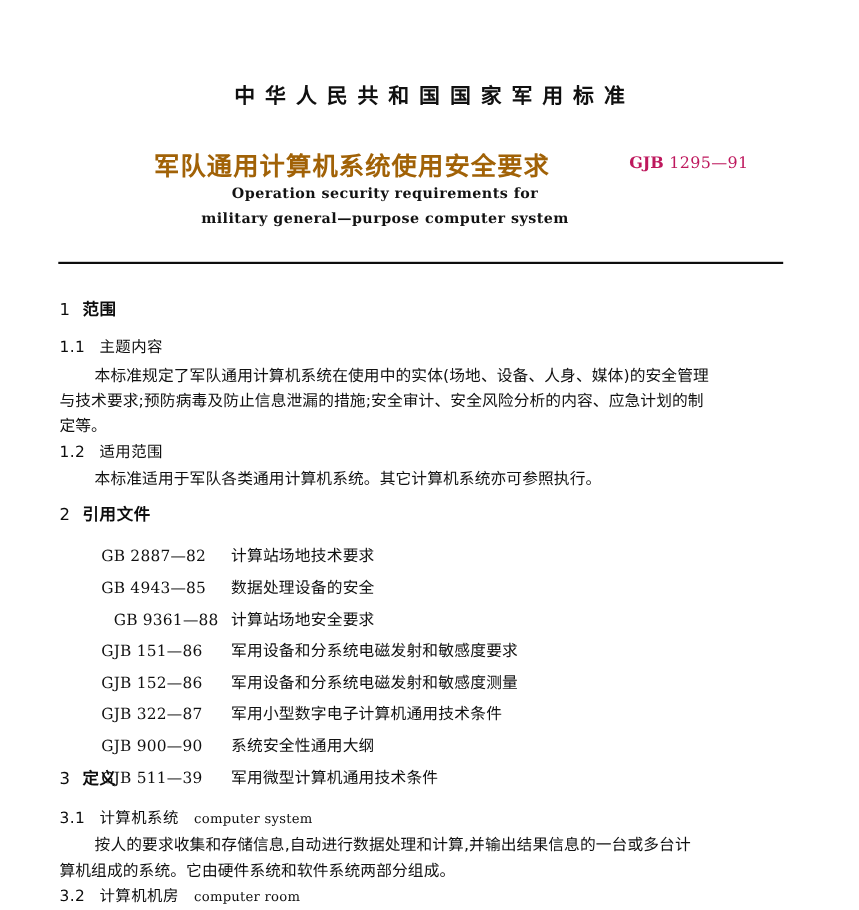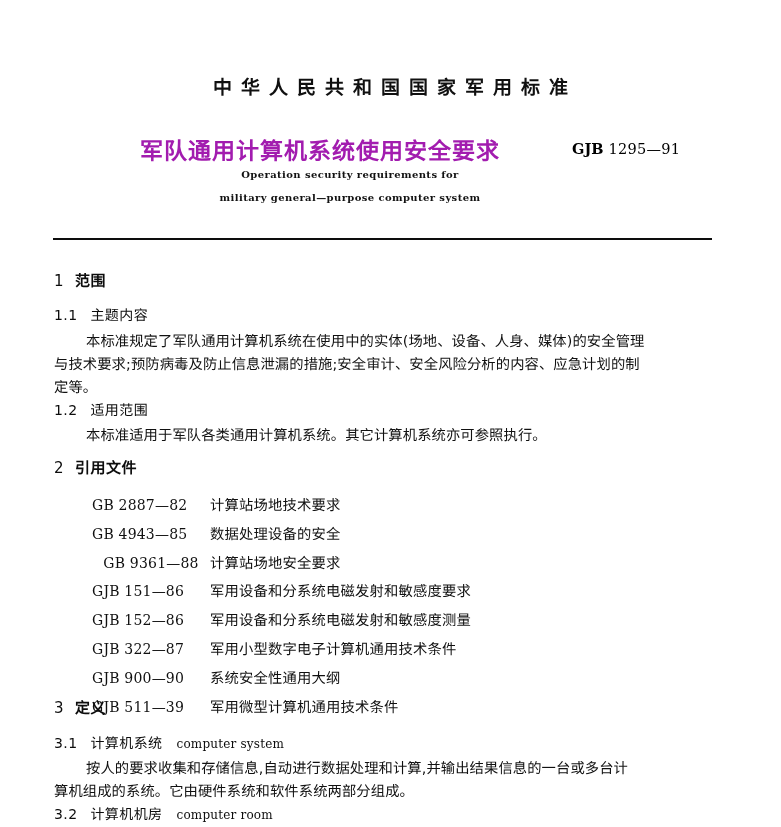--- a/index.html
+++ b/index.html
@@ -51,45 +51,45 @@
   .doc-title {
     position: absolute;
     left: 0;
     top: 0;
     width: 640px;
     text-align: center;
     font-family: "DejaVu Sans", sans-serif;
     font-weight: bold;
     font-size: 23px;
     letter-spacing: 1px;
-    color: #a21caf;
+    color: #a16207;
   }
   .doc-number {
     position: absolute;
     left: 572px;
     top: 8px;
     font-family: "DejaVu Serif", serif;
     font-size: 14.5px;
     letter-spacing: 0.3px;
     white-space: nowrap;
-    color: #000000;
+    color: #be185d;
   }
   .doc-number .gjb {
     font-weight: bold;
     letter-spacing: 0;
   }
 
   .subtitle {
     position: absolute;
     left: 0;
     width: 700px;
     text-align: center;
     font-family: "DejaVu Serif", serif;
     font-weight: bold;
-    font-size: 10px;
+    font-size: 13px;
     letter-spacing: 0.4px;
     color: #121212;
   }
   .subtitle-1 { top: 145px; }
   .subtitle-2 { top: 168px; }
 
   .rule {
     position: absolute;
     left: 53px;
     top: 214px;

